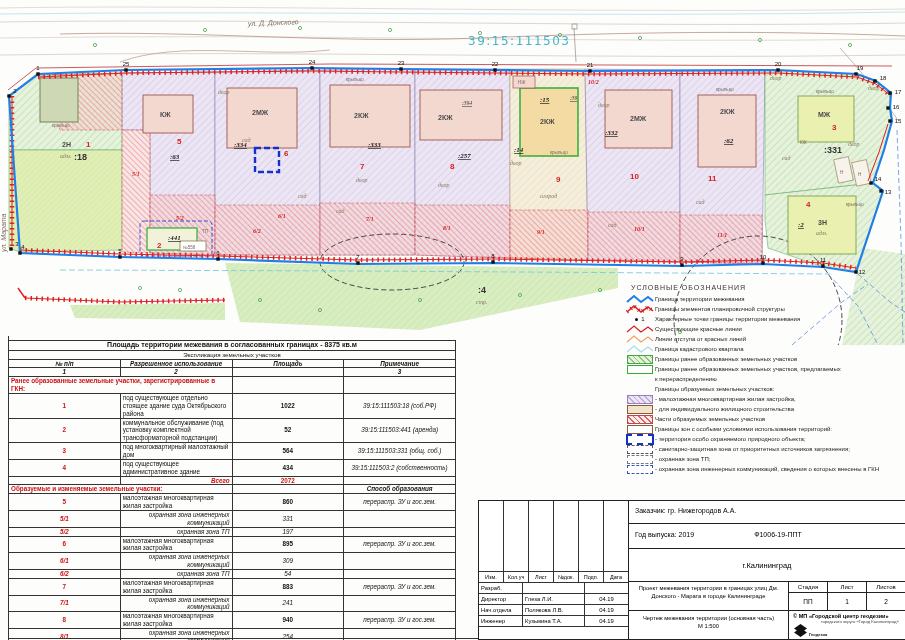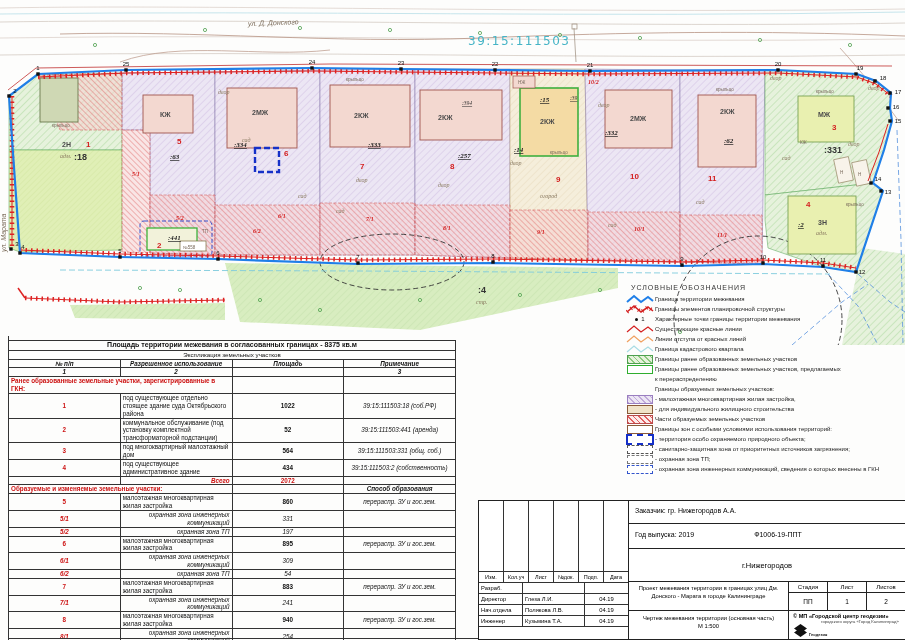--- a/index.html
+++ b/index.html
@@ -661,21 +661,21 @@
             <div class="c3">04.19</div>
           </div>
         </div>
     </div>
     <div class="stamp-right">
       <div class="sr-client">Заказчик: гр. Нижегородов А.А.</div>
       <div class="sr-year">
         <span>Год выпуска: 2019</span>
         <span class="code">Ф1006-19-ППТ</span>
       </div>
-      <div class="sr-city">г.Нижегородов</div>
+      <div class="sr-city">г.Калининград</div>
       <div class="sr-mid">
         <div class="sr-project">Проект межевания территории в границах улиц Дм. Донского - Марата в городе Калининграде</div>
         <div class="sr-stage">
           <div class="sr-stage-h" id="stage-h">
               <div>Стадия</div>
               <div>Лист</div>
               <div>Листов</div>
             </div>
           <div class="sr-stage-v" id="stage-v">
               <div>ПП</div>

